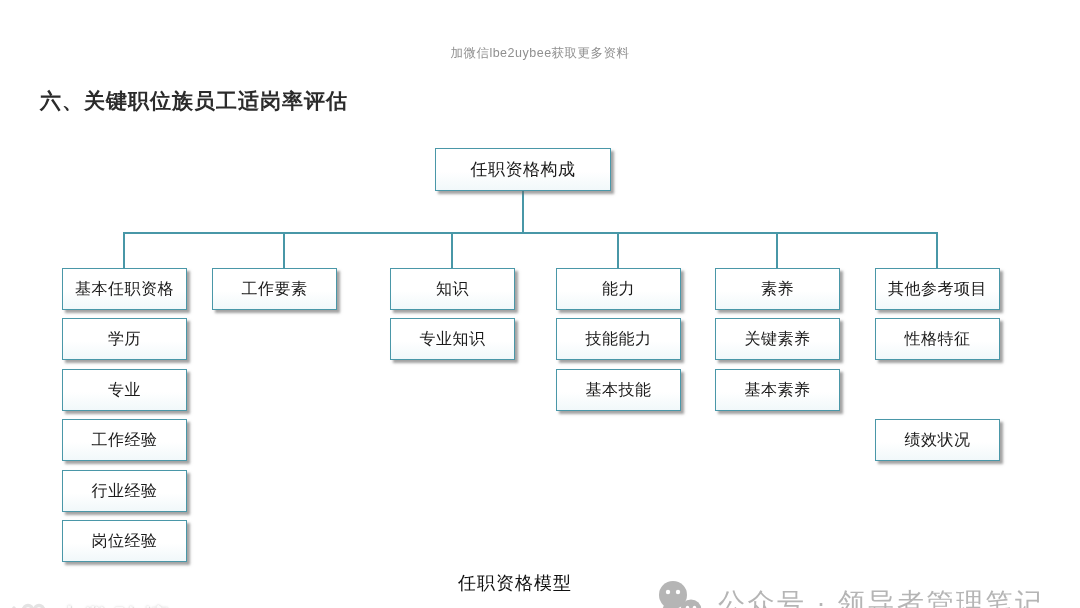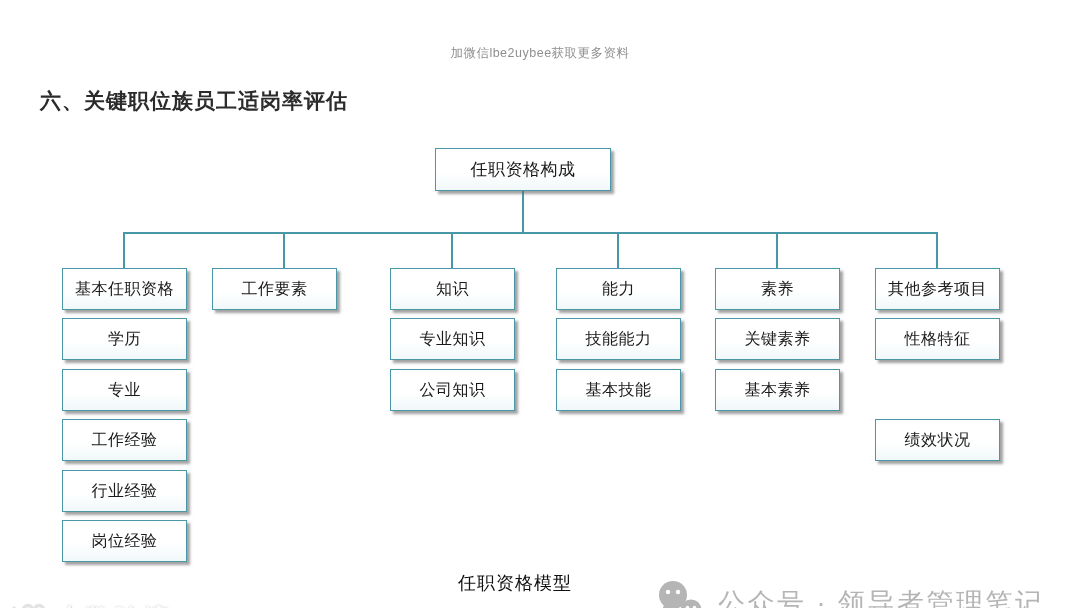--- a/index.html
+++ b/index.html
@@ -131,21 +131,20 @@
   <div class="node" style="left:62px; top:278px;">学历</div>
   <div class="node" style="left:62px; top:329px;">专业</div>
   <div class="node" style="left:62px; top:379px;">工作经验</div>
   <div class="node" style="left:62px; top:430px;">行业经验</div>
   <div class="node" style="left:62px; top:480px;">岗位经验</div>
 
   <div class="node" style="left:212px; top:228px;">工作要素</div>
 
   <div class="node" style="left:390px; top:228px;">知识</div>
   <div class="node" style="left:390px; top:278px;">专业知识</div>
-  <div class="node" style="left:390px; top:329px;">公司知识</div>
 
   <div class="node" style="left:556px; top:228px;">能力</div>
   <div class="node" style="left:556px; top:278px;">技能能力</div>
   <div class="node" style="left:556px; top:329px;">基本技能</div>
 
   <div class="node" style="left:715px; top:228px;">素养</div>
   <div class="node" style="left:715px; top:278px;text-align:center;">关键素养</div>
   <div class="node" style="left:715px; top:329px;">基本素养</div>
 
   <div class="node" style="left:875px; top:228px;">其他参考项目</div>

